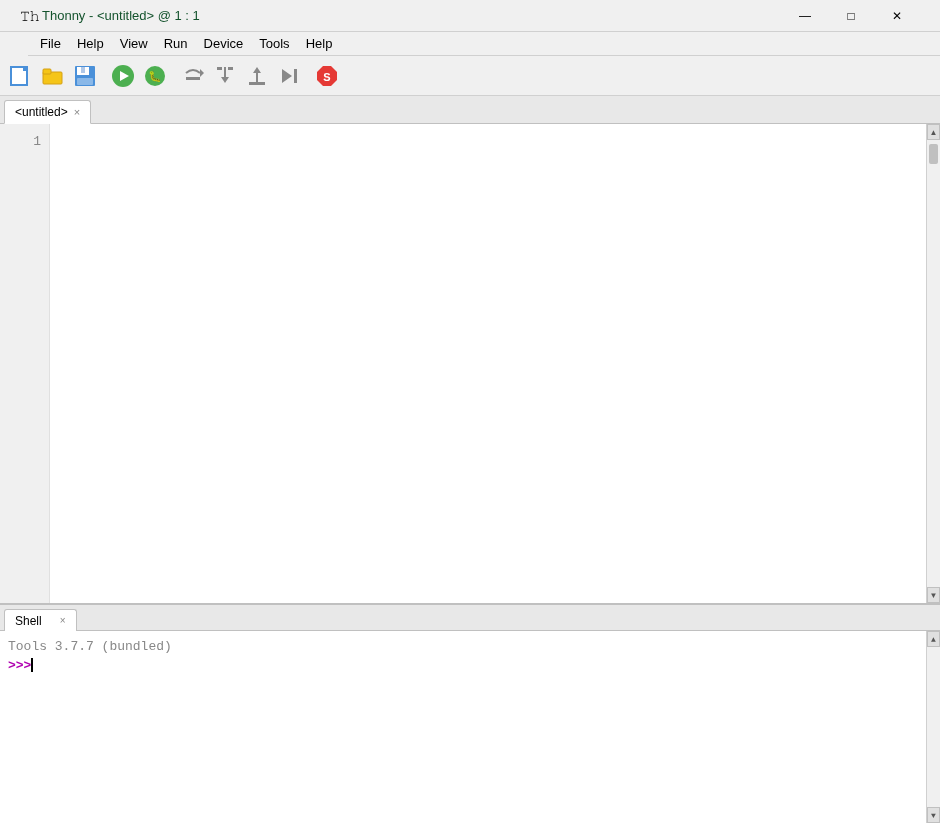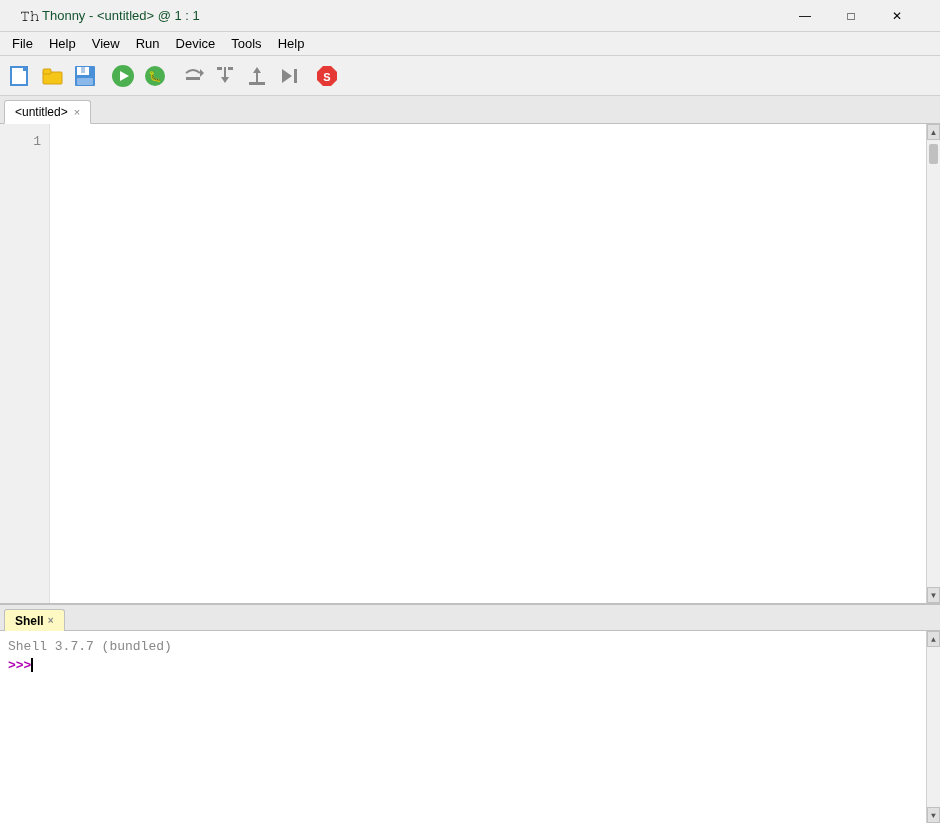--- a/index.html
+++ b/index.html
@@ -66,20 +66,21 @@
     }
 
     
     .menu-bar {
       height: 24px;
       background: #f0f0f0;
       display: flex;
       align-items: center;
       padding: 0 4px;
       border-bottom: 1px solid #d0d0d0;
+      margin-left: 28px;
     }
 
     .menu-item {
       padding: 2px 8px;
       cursor: pointer;
       font-size: 13px;
       color: #000;
       border-radius: 2px;
     }
 
@@ -269,33 +270,32 @@
       height: 26px;
       background: #e8e8e8;
       display: flex;
       align-items: flex-end;
       border-bottom: 1px solid #c0c0c0;
     }
 
     .shell-tab {
       height: 22px;
       padding: 0 10px;
-      background: #fef9c3;
+      background: #ffffff;
       border: 1px solid #c0c0c0;
       border-bottom: none;
       border-radius: 3px 3px 0 0;
       display: flex;
       align-items: center;
-      gap: 4px;
+      gap: 18px;
       cursor: pointer;
       font-size: 12px;
       margin-left: 4px;
       margin-bottom: -1px;
       z-index: 1;
-      font-weight: bold;
     }
 
     .shell-close {
       font-size: 10px;
       color: #888;
     }
 
     .shell-content {
       flex: 1;
       background: white;
@@ -504,21 +504,21 @@
 <div class="shell-panel">
 
   <div class="shell-tab-bar">
     <div class="shell-tab">
       <span>Shell</span>
       <span class="shell-close">×</span>
     </div>
   </div>
 
   <div class="shell-content">
-    <div class="shell-info">Shell 3.7.7 (bundled)</div>
+    <div class="shell-info">Tools 3.7.7 (bundled)</div>
     <div class="shell-prompt-line">
       <span class="shell-prompt">&gt;&gt;&gt;</span>
       <span class="shell-cursor"></span>
     </div>
     <div class="shell-scrollbar">
       <div class="shell-scrollbar-btn">▲</div>
       <div class="shell-scrollbar-track"></div>
       <div class="shell-scrollbar-btn">▼</div>
     </div>
   </div>

